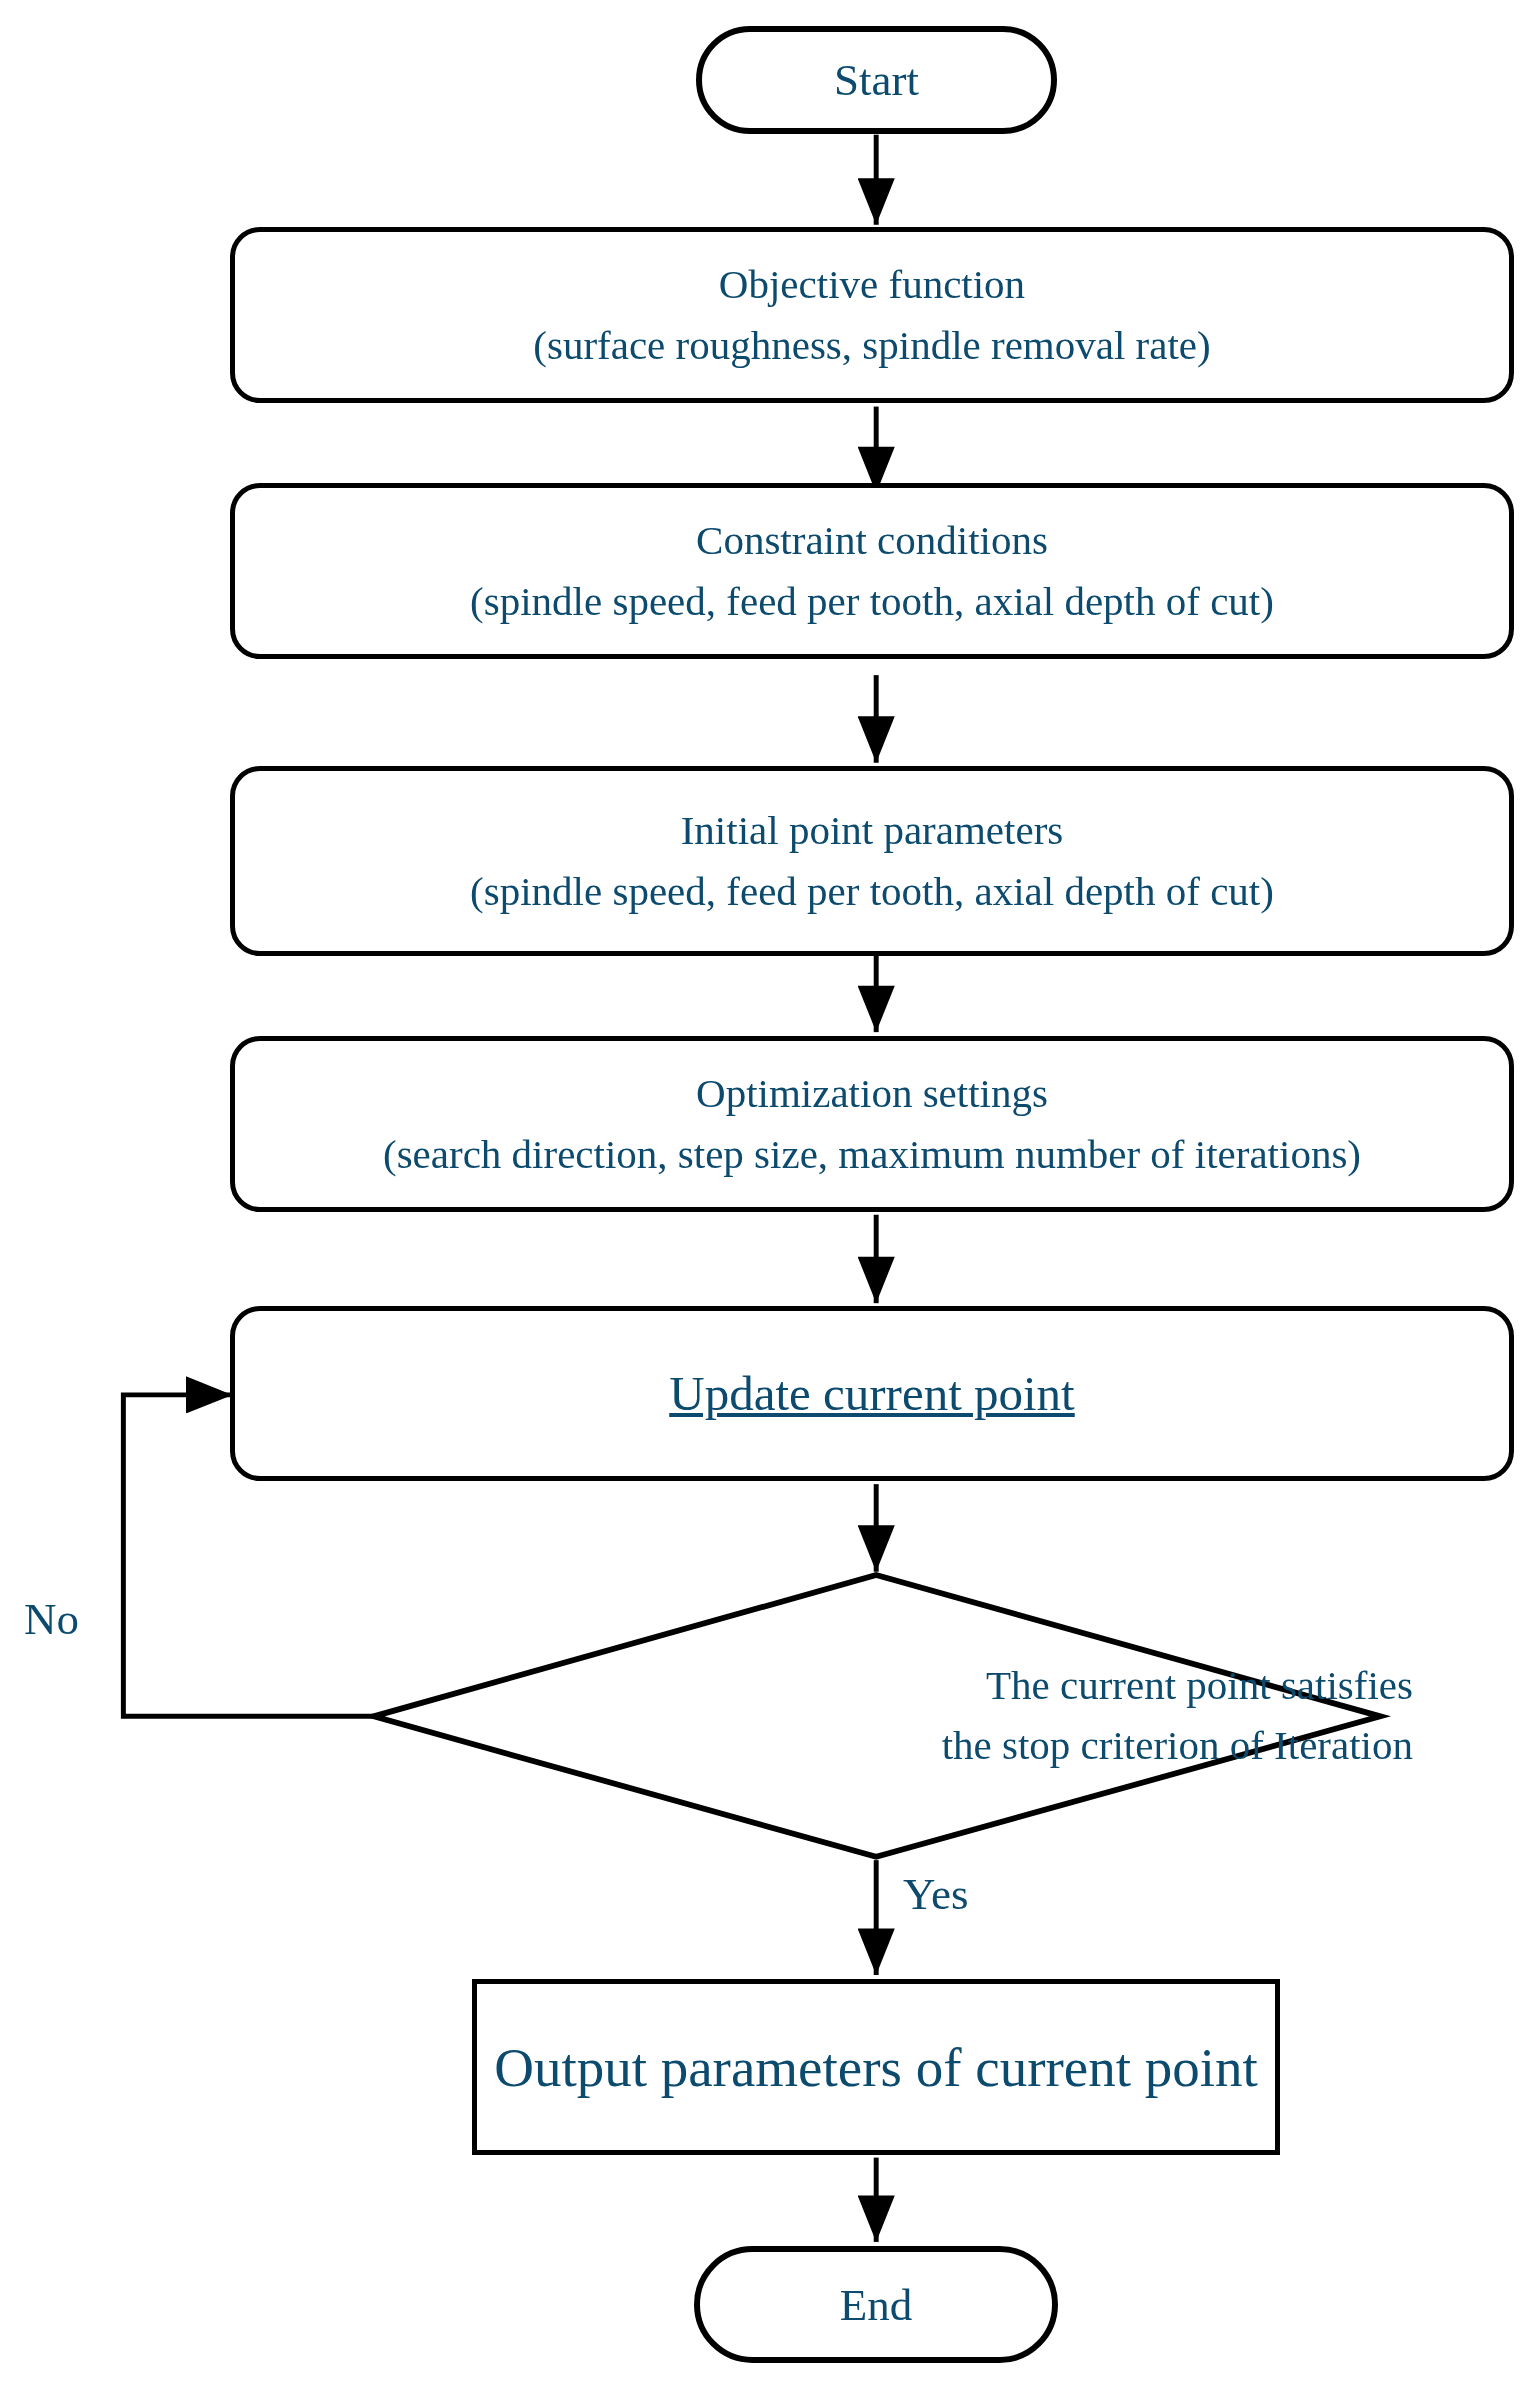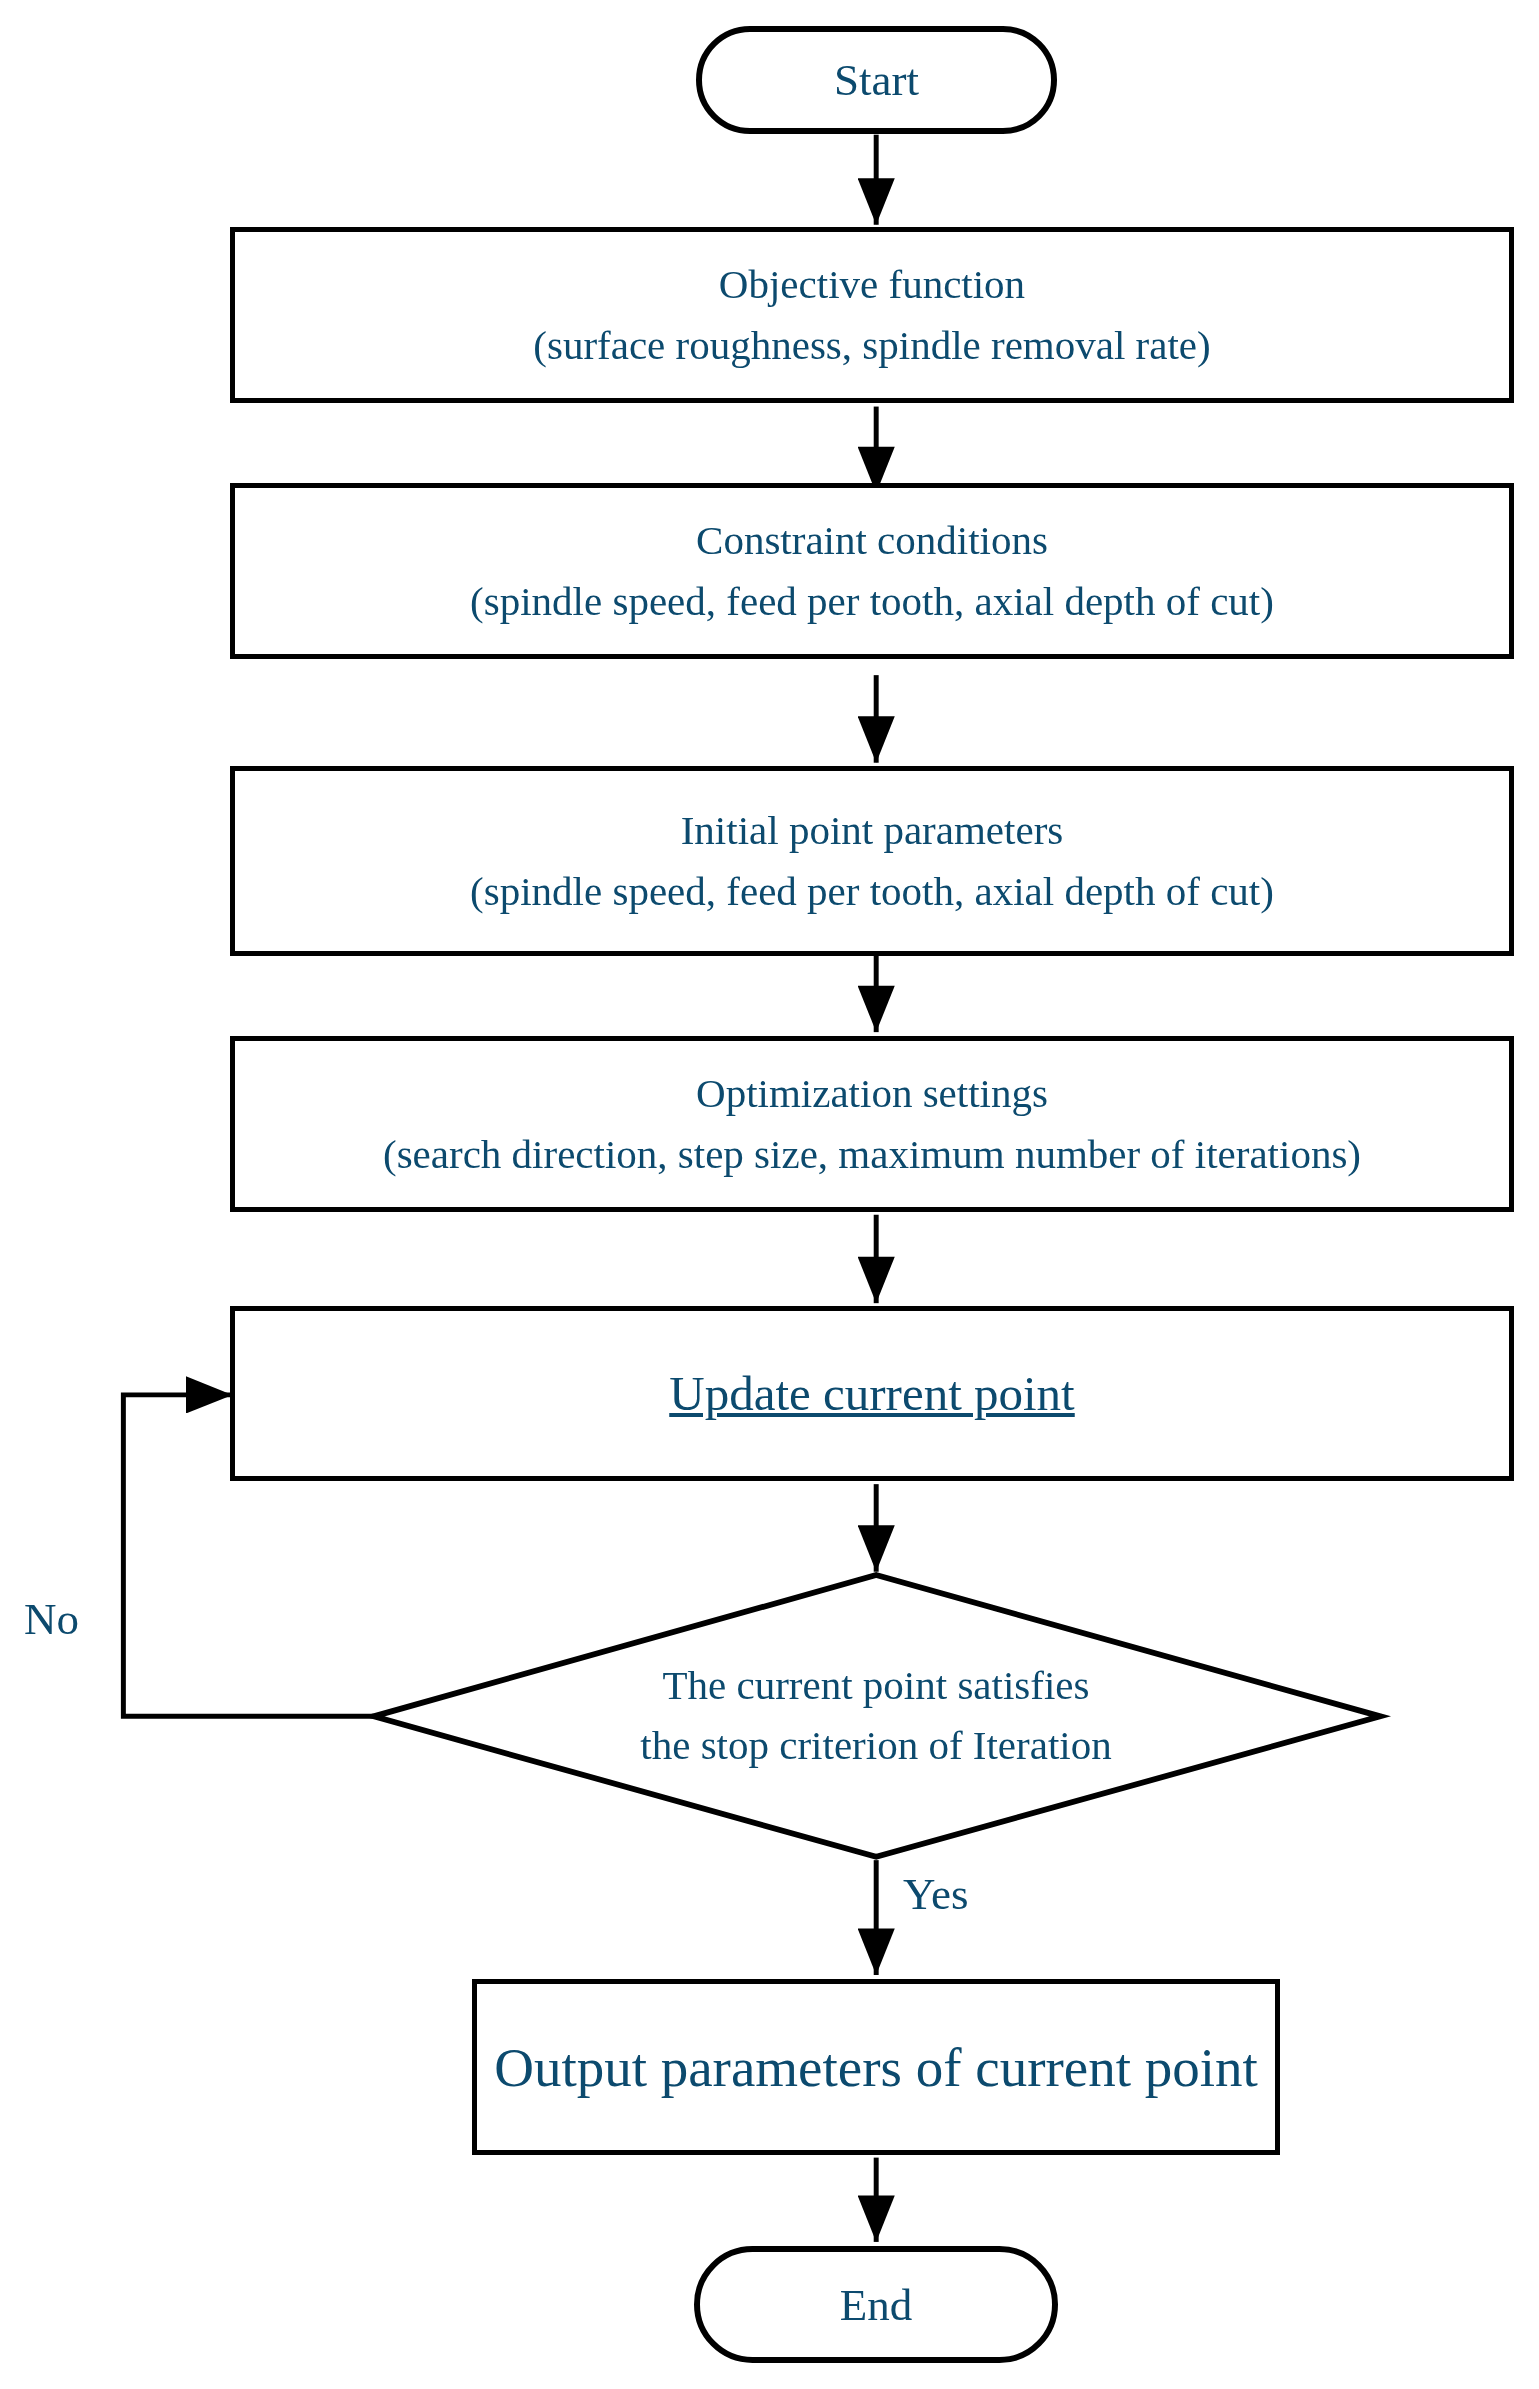--- a/index.html
+++ b/index.html
@@ -45,20 +45,21 @@
   }
   .node span {
     display: block;
     white-space: nowrap;
   }
   .rect-node {
     left: 230px;
     width: 1284px;
     font-size: 41px;
     line-height: 61px;
+    border-radius: 30px;
   }
   .stadium {
     border-width: 6.6px;
     font-size: 45px;
   }
   #n-start { left: 696px; top: 26.4px;  width: 361px; height: 108px; border-radius: 55px; }
   #n-end   { left: 694px; top: 2246px; width: 364px; height: 117px; border-radius: 59px; }
   #n-objective  { top: 227px;  height: 176px; }
   #n-constraint { top: 483px;  height: 176px; align-items: center; }
   #n-initial    { top: 766px;  height: 190px; }
@@ -66,21 +67,21 @@
   #n-update     { top: 1306px; height: 175px; font-size: 49px; text-decoration: underline; }
   #n-output {
     left: 472px; top: 1979px; width: 808px; height: 176px;
     font-size: 55px;
   }
   .diamond-text {
     position: absolute;
     left: 339px;
     top: 1655px;
     width: 1074px;
-    text-align: center;
+    text-align: right;
     font-size: 41px;
     line-height: 60px;
   }
   .diamond-text span { display: block; white-space: nowrap; }
   .edge-label {
     position: absolute;
     font-size: 45px;
     line-height: 50px;
     white-space: nowrap;
   }

